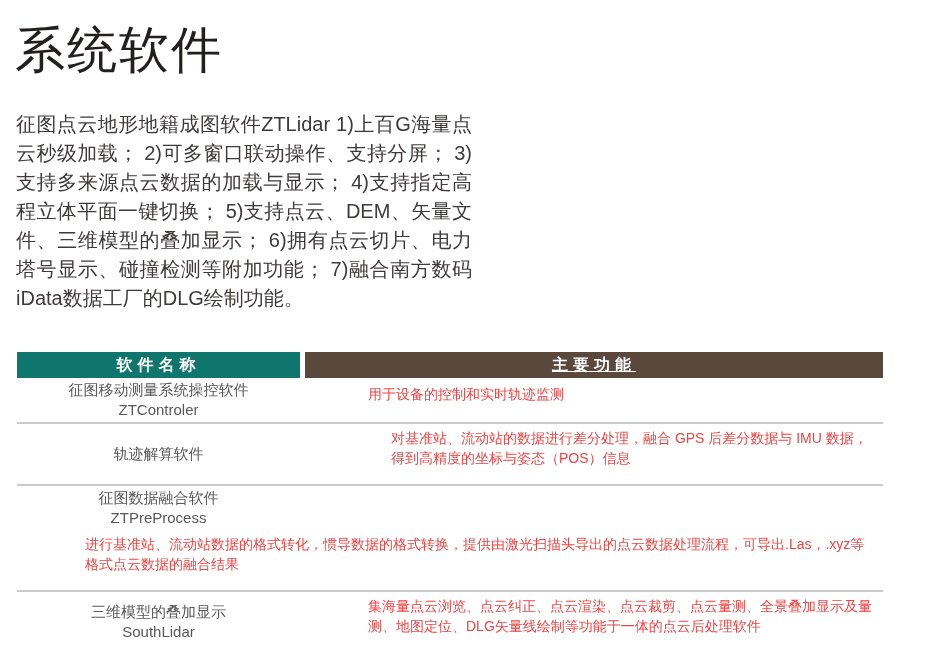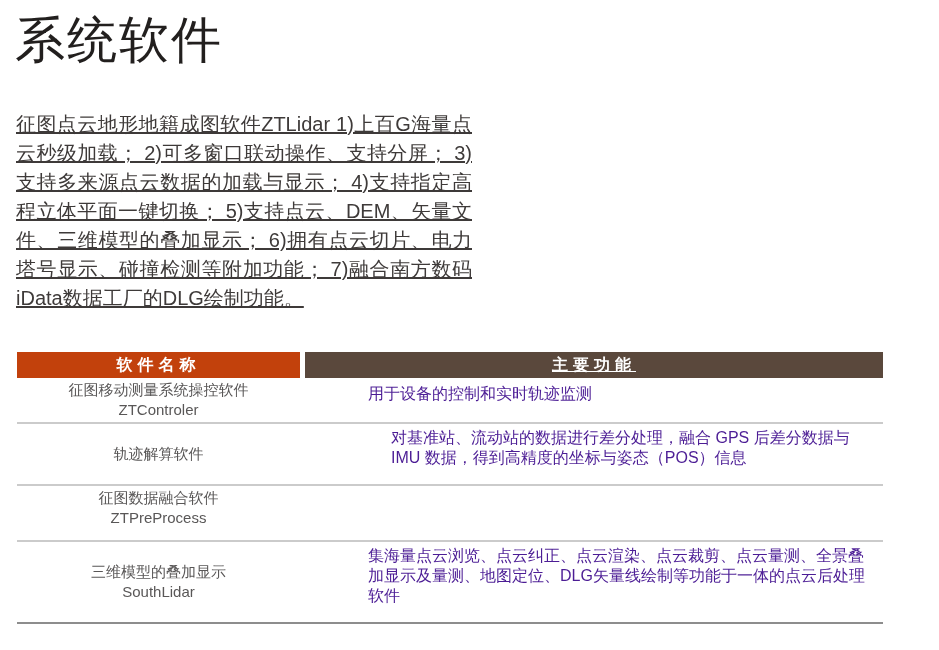--- a/index.html
+++ b/index.html
@@ -12,56 +12,55 @@
     position: relative;
     width: 939px;
     height: 650px;
     background: #ffffff;
     overflow: hidden;
   }
   
   .page-title {
     position: absolute;
     left: 15px;
-    top: 12px;
+    top: 22px;
     margin: 0;
     font-size: 50px;
     font-weight: 400;
     letter-spacing: 2px;
     color: #221f1e;
     line-height: 1.15;
   }
   
   .intro {
     position: absolute;
     left: 16px;
     top: 110px;
     width: 456px;
     margin: 0;
     font-size: 20px;
     line-height: 29px;
     color: #3e3a39;
     text-align: justify;
     text-justify: inter-ideograph;
-    text-decoration: underline;
   }
   
   .sw-table {
     position: absolute;
     left: 17px;
     top: 352px;
     width: 866px;
   }
   .tbl-header {
     display: flex;
     height: 26px;
   }
   .th-left {
     width: 283px;
-    background: #c2410c;
+    background: #0f766e;
     color: #ffffff;
     font-size: 16px;
     font-weight: bold;
     letter-spacing: 5px;
     display: flex;
     align-items: center;
     justify-content: center;
   }
   .th-gap {
     width: 5px;
@@ -100,22 +99,22 @@
     font-size: 15px;
     line-height: 20px;
     text-align: center;
     padding: 2px 0;
     box-sizing: border-box;
   }
   .cell-desc {
     flex: 1;
     display: flex;
     align-items: center;
-    color: #4c1d95;
-    font-size: 16px;
+    color: #ef4444;
+    font-size: 14px;
     line-height: 20px;
     padding: 4px 10px 16px 68px;
     box-sizing: border-box;
   }
 </style>
 </head>
 <body>
 
 <div class="page">
 
@@ -149,20 +148,23 @@
       <div class="cell-desc">
         <div>对基准站、流动站的数据进行差分处理，融合 GPS 后差分数据与 IMU 数据，得到高精度的坐标与姿态（POS）信息</div>
       </div>
     </div>
 
     <div class="tbl-row row-h3">
       <div class="cell-name">
         <div>征图数据融合软件</div>
         <div>ZTPreProcess</div>
       </div>
+      <div class="cell-desc">
+        <div>进行基准站、流动站数据的格式转化，惯导数据的格式转换，提供由激光扫描头导出的点云数据处理流程，可导出.Las，.xyz等格式点云数据的融合结果</div>
+      </div>
     </div>
 
     <div class="tbl-row row-h4">
       <div class="cell-name">
         <div>三维模型的叠加显示</div>
         <div>SouthLidar</div>
       </div>
       <div class="cell-desc">
         <div>集海量点云浏览、点云纠正、点云渲染、点云裁剪、点云量测、全景叠加显示及量测、地图定位、DLG矢量线绘制等功能于一体的点云后处理软件</div>
       </div>

